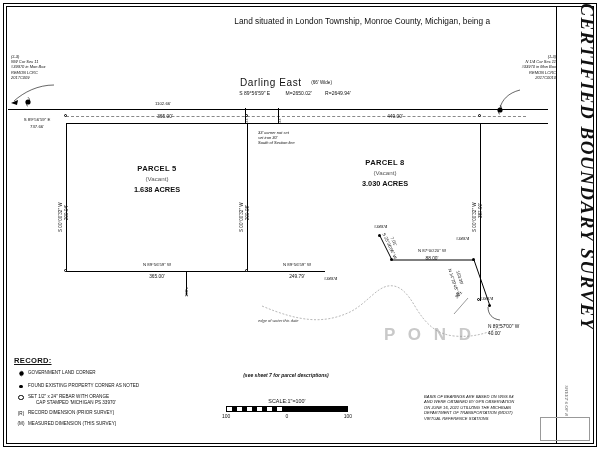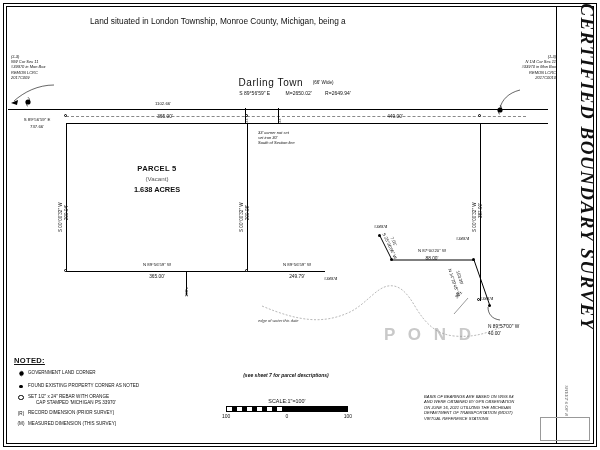--- a/index.html
+++ b/index.html
@@ -1,21 +1,21 @@
 <!DOCTYPE html>
 <html><head>
 <meta charset="utf-8">
 <style>
   html,body{margin:0;padding:0;background:#fff;}
   body{width:600px;height:450px;overflow:hidden;
        font-family:"Liberation Sans", sans-serif;color:#111;}
   #sheet{position:relative;width:600px;height:450px;background:#fff;}
 
   .abs{position:absolute;}
-  .ttl{font-size:8.3px;line-height:11px;text-align:left;color:#111;}
+  .ttl{font-size:8.3px;line-height:11px;text-align:right;color:#111;}
 
   .tiny{font-size:4.0px;line-height:5.2px;font-style:italic;}
   .dim{font-size:4.8px;line-height:6px;text-align:center;}
   .dim5{font-size:4.3px;line-height:5.4px;text-align:center;}
 
   .frame-outer{position:absolute;left:3px;top:3px;width:594px;height:444px;
                border:1px solid #000;box-sizing:border-box;}
   .frame-inner{position:absolute;left:6px;top:6px;width:588px;height:438px;
                border:0.6px solid #000;box-sizing:border-box;}
 
@@ -122,21 +122,21 @@
   </div>
   <svg class="abs" style="left:498px;top:88px;" width="26" height="22">
     <path d="M2,20 C4,12 10,5 22,2" stroke="#000" stroke-width="0.6" fill="none"></path>
   </svg>
   <svg class="abs" style="left:494px;top:104px;" width="12" height="12">
     <circle cx="6" cy="6" r="2.6" fill="#000"></circle>
     <path d="M6,1.2 C8,3 8,5 6,6 C4,7 4,9 6,10.6" stroke="#000" stroke-width="0.6" fill="none"></path>
   </svg>
 
   <div class="abs" style="left:196px;top:72px;width:180px;text-align:center;">
-    <span style="font-size:10px;letter-spacing:0.6px;">Darling  Town</span>
+    <span style="font-size:10px;letter-spacing:0.6px;">Darling  East</span>
     <span style="font-size:4.6px;margin-left:5px;vertical-align:2px;">(66' Wide)</span>
   </div>
   <div class="abs" style="left:180px;top:90px;width:230px;text-align:center;font-size:5px;">
     <span>S 89°56'59" E</span>
     <span style="margin-left:14px;">M=2650.02'</span>
     <span style="margin-left:12px;">R=2649.94'</span>
   </div>
 
   <div class="hl" style="left:8px;top:109px;width:540px;"></div>
   <div class="dashed" style="left:66px;top:116px;width:460px;"></div>
@@ -188,20 +188,25 @@
 
   <div class="abs" style="left:186px;top:271px;height:24px;">
     <div class="vl-thin" style="left:0;top:0;height:24px;"></div>
     <div class="rot90" style="position:absolute;left:-2px;top:26px;font-size:4.2px;">100'±</div>
   </div>
 
   <div class="parcelbox" style="left:102px;top:164px;width:110px;">
     <div class="pname">PARCEL 5</div>
     <div class="pvac">(Vacant)</div>
     <div class="pac">1.638  ACRES</div>
+  </div>
+  <div class="parcelbox" style="left:330px;top:158px;width:110px;">
+    <div class="pname">PARCEL 8</div>
+    <div class="pvac">(Vacant)</div>
+    <div class="pac">3.030  ACRES</div>
   </div>
 
   <div class="pondtxt" style="left:384px;top:325px;">P O N D</div>
 
   <svg class="abs" style="left:240px;top:262px;" width="290" height="86">
     <path d="M22,44 C60,60 84,62 110,50 C126,42 136,26 148,24 C160,22 168,32 176,46
              C186,62 196,72 214,74 C236,76 250,70 268,62" stroke="#999" stroke-width="0.7" fill="none" stroke-dasharray="2,1.6"></path>
   </svg>
   <div class="abs tiny" style="left:258px;top:318px;width:90px;font-style:italic;color:#333;">edge of water this date</div>
 
@@ -244,21 +249,21 @@
   <div class="abs" style="left:488px;top:324px;font-size:4.8px;">N 89°57'00" W</div>
   <div class="abs" style="left:488px;top:331px;font-size:4.8px;">40.00'</div>
 
   <div class="markero" style="left:64px;top:114px;"></div>
   <div class="markero" style="left:245px;top:114px;"></div>
   <div class="markero" style="left:478px;top:114px;"></div>
   <div class="markero" style="left:64px;top:269px;"></div>
   <div class="markero" style="left:245px;top:269px;"></div>
 
   <div class="abs" style="left:14px;top:356px;width:190px;">
-    <div class="legendttl">NOTED:</div>
+    <div class="legendttl">RECORD:</div>
 
     <div class="legrow">
       <div class="legsym">
         <svg width="7" height="7">
             <circle cx="3.5" cy="3.5" r="2.2" fill="#000"></circle>
         <path d="M3.5,0.7 C5,2 5,3 3.5,3.6 C2,4.2 2,5.4 3.5,6.4" stroke="#000" stroke-width="0.5" fill="none"></path>
           </svg>
       </div>
       <div class="legtxt">GOVERNMENT LAND CORNER</div>
     </div>

